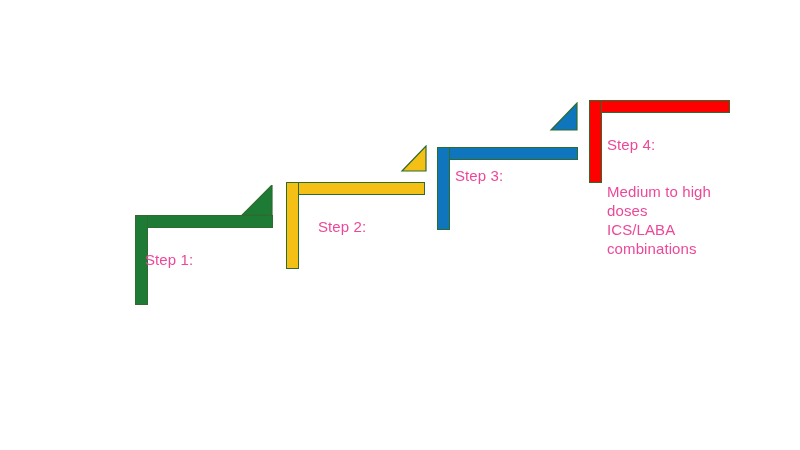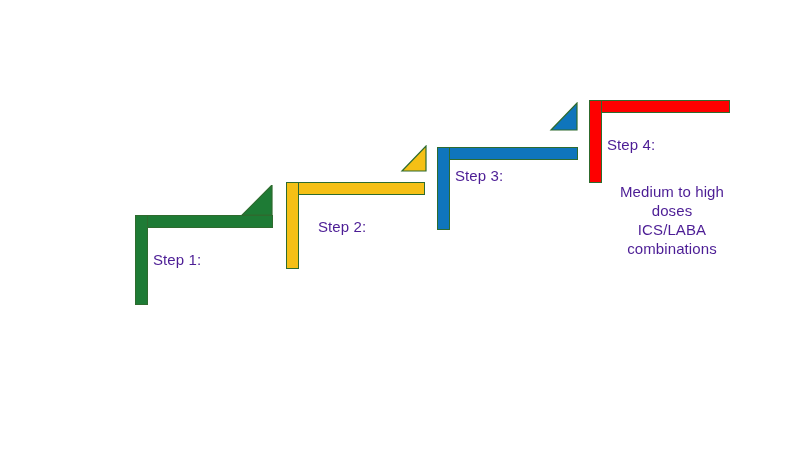--- a/index.html
+++ b/index.html
@@ -52,46 +52,45 @@
   .tri {
     position: absolute;
   }
   .tri svg {
     display: block;
   }
 
   
   .step-text {
     position: absolute;
-    color: #4c1d95;
+    color: #ec4899;
     font-size: 15px;
     line-height: 19px;
     letter-spacing: 0.1px;
     white-space: pre-line;
   }
   .step-title {
     display: block;
     margin-bottom: 9px;
   }
   .step-body {
     display: block;
-    text-align: center;
   }
 </style>
 </head>
 <body>
 
 <div id="stage">
 
   <div class="step" style="left:135px; top:215px;">
     <div class="bracket">
       <div class="bar-h" style="width:138px; background:#1e7b35;"></div>
       <div class="bar-v" style="height:90px; background:#1e7b35;"></div>
     </div>
-    <div class="step-text" style="left:18px; top:16px; width:130px;">
+    <div class="step-text" style="left:10px; top:16px; width:130px;">
       <span class="step-title">Step 1:</span>
     </div>
   </div>
 
   <div class="tri" style="left:241px; top:185px;">
     <svg width="32" height="31" viewBox="0 0 32 31">
       <polygon points="31,0 31,30 1,30" fill="#1e7b35" stroke="#2e6b2e" stroke-width="1.2"></polygon>
     </svg>
   </div>
 

